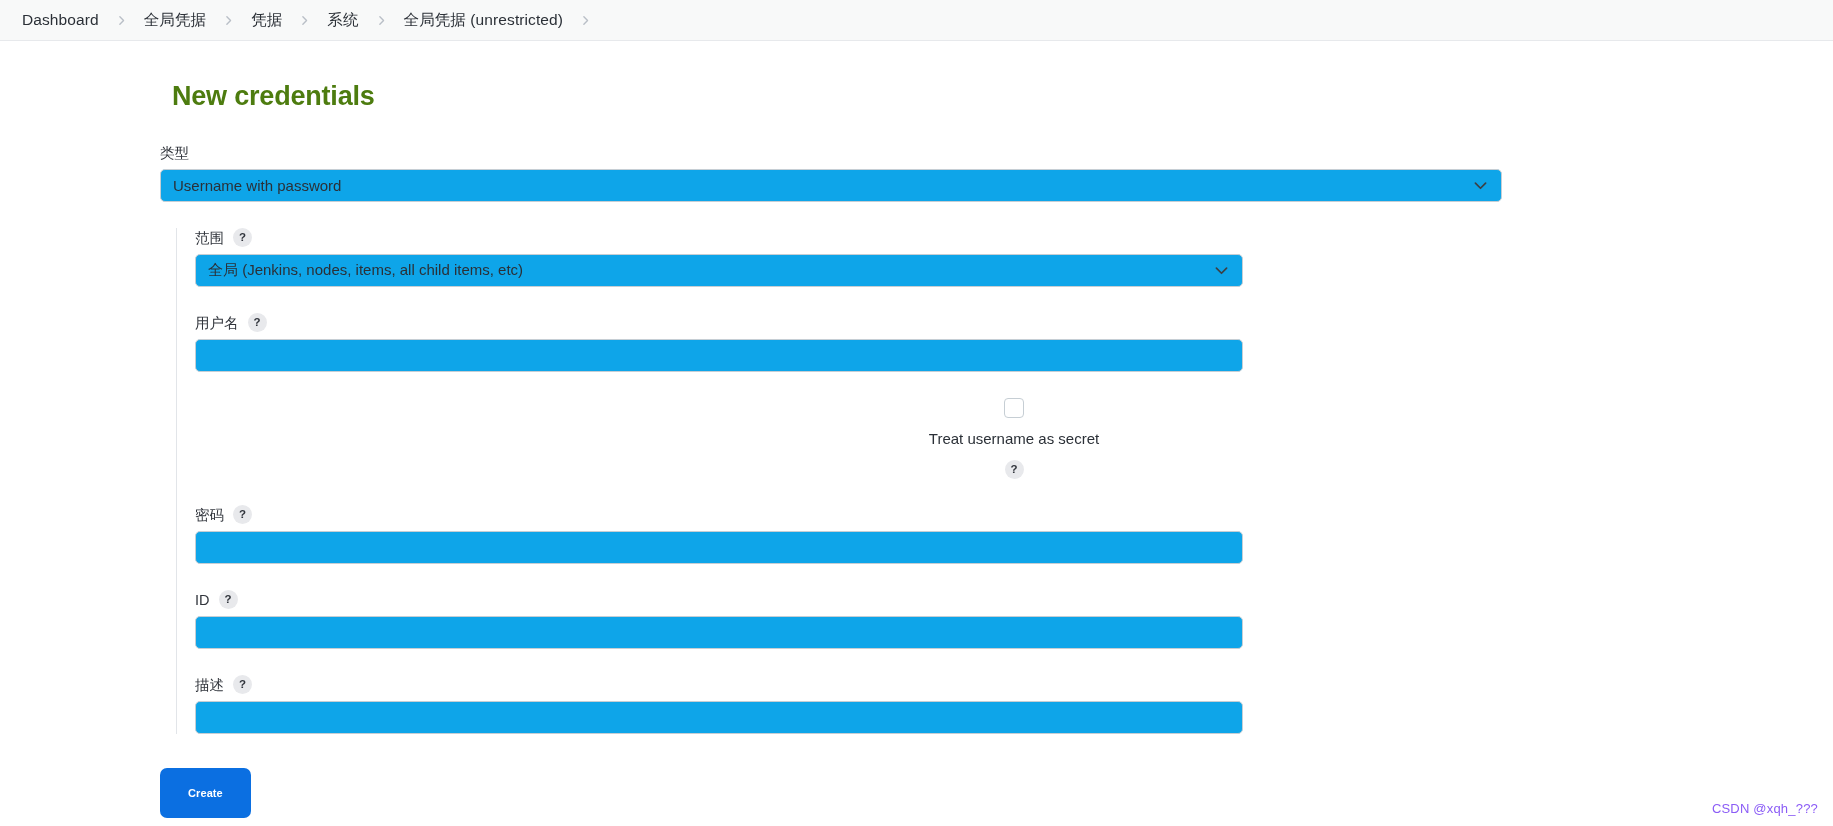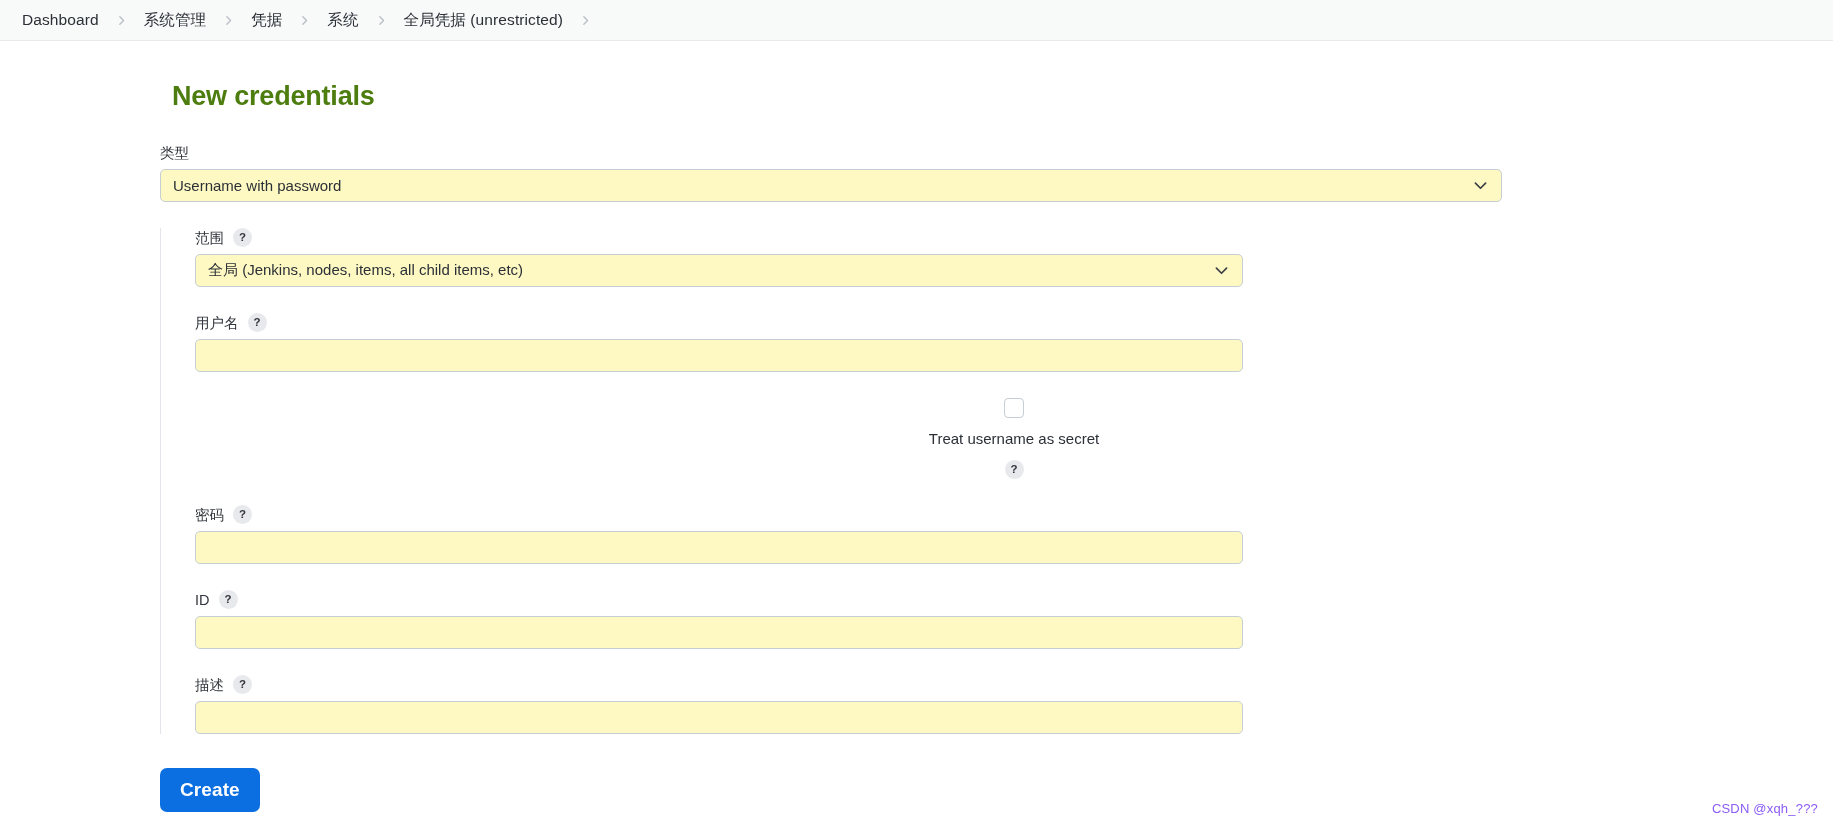--- a/index.html
+++ b/index.html
@@ -77,21 +77,21 @@
     line-height: 1;
     cursor: pointer;
     user-select: none;
   }
 
   .select-box, .text-input {
     width: 1342px;
     height: 33px;
     border: 1px solid #c6ced4;
     border-radius: 5px;
-    background: #fef9c3;
+    background: #0ea5e9;
     font-size: 15px;
     color: #2b3037;
     padding: 0 12px;
     display: flex;
     align-items: center;
     font-family: inherit;
     outline: none;
   }
   .select-box {
     justify-content: space-between;
@@ -100,22 +100,22 @@
   .select-value { white-space: nowrap; overflow: hidden; text-overflow: ellipsis; }
   .chevron { color: #3c4045; display: flex; align-items: center; padding-left: 8px; }
   .chevron svg { display: block; }
 
   
   .type-field .select-box { width: 1342px; }
 
   
   .nested {
     margin-top: 26px;
-    margin-left: 0px;
-    padding-left: 34px;
+    margin-left: 16px;
+    padding-left: 18px;
     border-left: 1px solid #e2e5e9;
   }
   .nested .field { margin-top: 26px; }
   .nested .field:first-child { margin-top: 8px; }
   .nested .select-box, .nested .text-input { width: 1048px; }
 
   .checkbox-row {
     display: flex;
     align-items: center;
     gap: 12px;
@@ -136,25 +136,25 @@
     line-height: 18px;
   }
 
   
   .actions { padding: 34px 0 0 160px; }
   .btn-create {
     background: #0b6fe1;
     color: #fff;
     border: none;
     border-radius: 7px;
-    font-size: 19px;
+    font-size: 11px;
     font-weight: 700;
     font-family: inherit;
-    padding: 0 20px;
-    height: 44px;
+    padding: 0 28px;
+    height: 50px;
     min-width: 77px;
     cursor: pointer;
     letter-spacing: 0.1px;
   }
 
   .watermark {
     position: absolute;
     right: 15px;
     bottom: 10px;
     font-size: 13px;
@@ -169,21 +169,21 @@
 <div class="page">
 
   <div class="breadcrumb-bar">
     <span class="crumb">Dashboard</span>
     <span class="crumb-sep">
       <svg width="13" height="13" viewBox="0 0 16 16" fill="none" stroke="currentColor" stroke-width="1.7" stroke-linecap="round" stroke-linejoin="round">
           <path d="M6 3.5 L10.5 8 L6 12.5"></path>
         </svg>
     </span>
 
-    <span class="crumb">系统管理</span>
+    <span class="crumb">全局凭据</span>
     <span class="crumb-sep">
       <svg width="13" height="13" viewBox="0 0 16 16" fill="none" stroke="currentColor" stroke-width="1.7" stroke-linecap="round" stroke-linejoin="round">
           <path d="M6 3.5 L10.5 8 L6 12.5"></path>
         </svg>
     </span>
 
     <span class="crumb">凭据</span>
     <span class="crumb-sep">
       <svg width="13" height="13" viewBox="0 0 16 16" fill="none" stroke="currentColor" stroke-width="1.7" stroke-linecap="round" stroke-linejoin="round">
           <path d="M6 3.5 L10.5 8 L6 12.5"></path>

